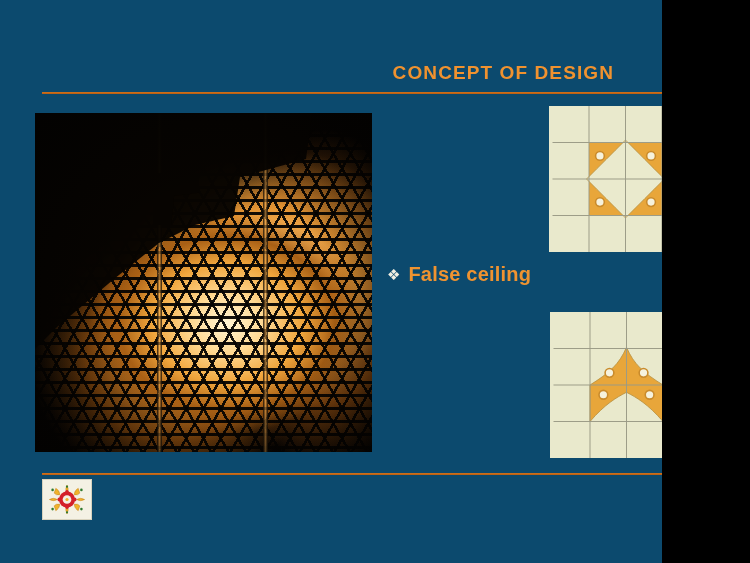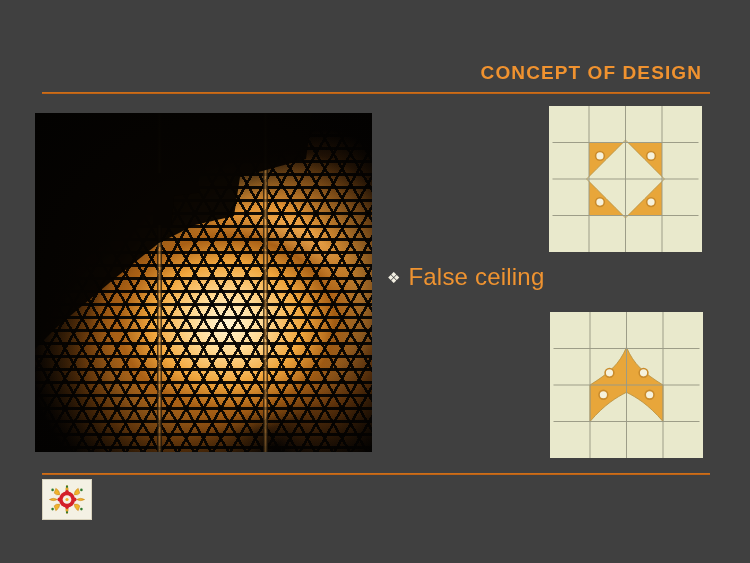--- a/index.html
+++ b/index.html
@@ -5,23 +5,23 @@
   html, body {
     margin: 0;
     padding: 0;
     background: #000000;
   }
   body {
     font-family: "Liberation Sans", sans-serif;
   }
   #slide {
     position: relative;
-    width: 750px;
+    width: 662px;
     height: 563px;
-    background: #404040;
+    background: #0c4a6e;
     overflow: hidden;
   }
 
   
   #slide-title {
     position: absolute;
     right: 48px;
     top: 62px;
     font-size: 19px;
     font-weight: bold;
@@ -112,22 +112,22 @@
     align-items: center;
     gap: 8px;
     white-space: nowrap;
   }
   #bullet-marker {
     font-size: 15px;
     color: #f2efe2;
     line-height: 1;
   }
   #bullet-text {
-    font-size: 24px;
-    font-weight: normal;
+    font-size: 20px;
+    font-weight: bold;
     color: #ef9330;
     letter-spacing: 0.2px;
   }
 
   
   .diagram {
     position: absolute;
     width: 153px;
     height: 146px;
     background: #e9e9cc;

